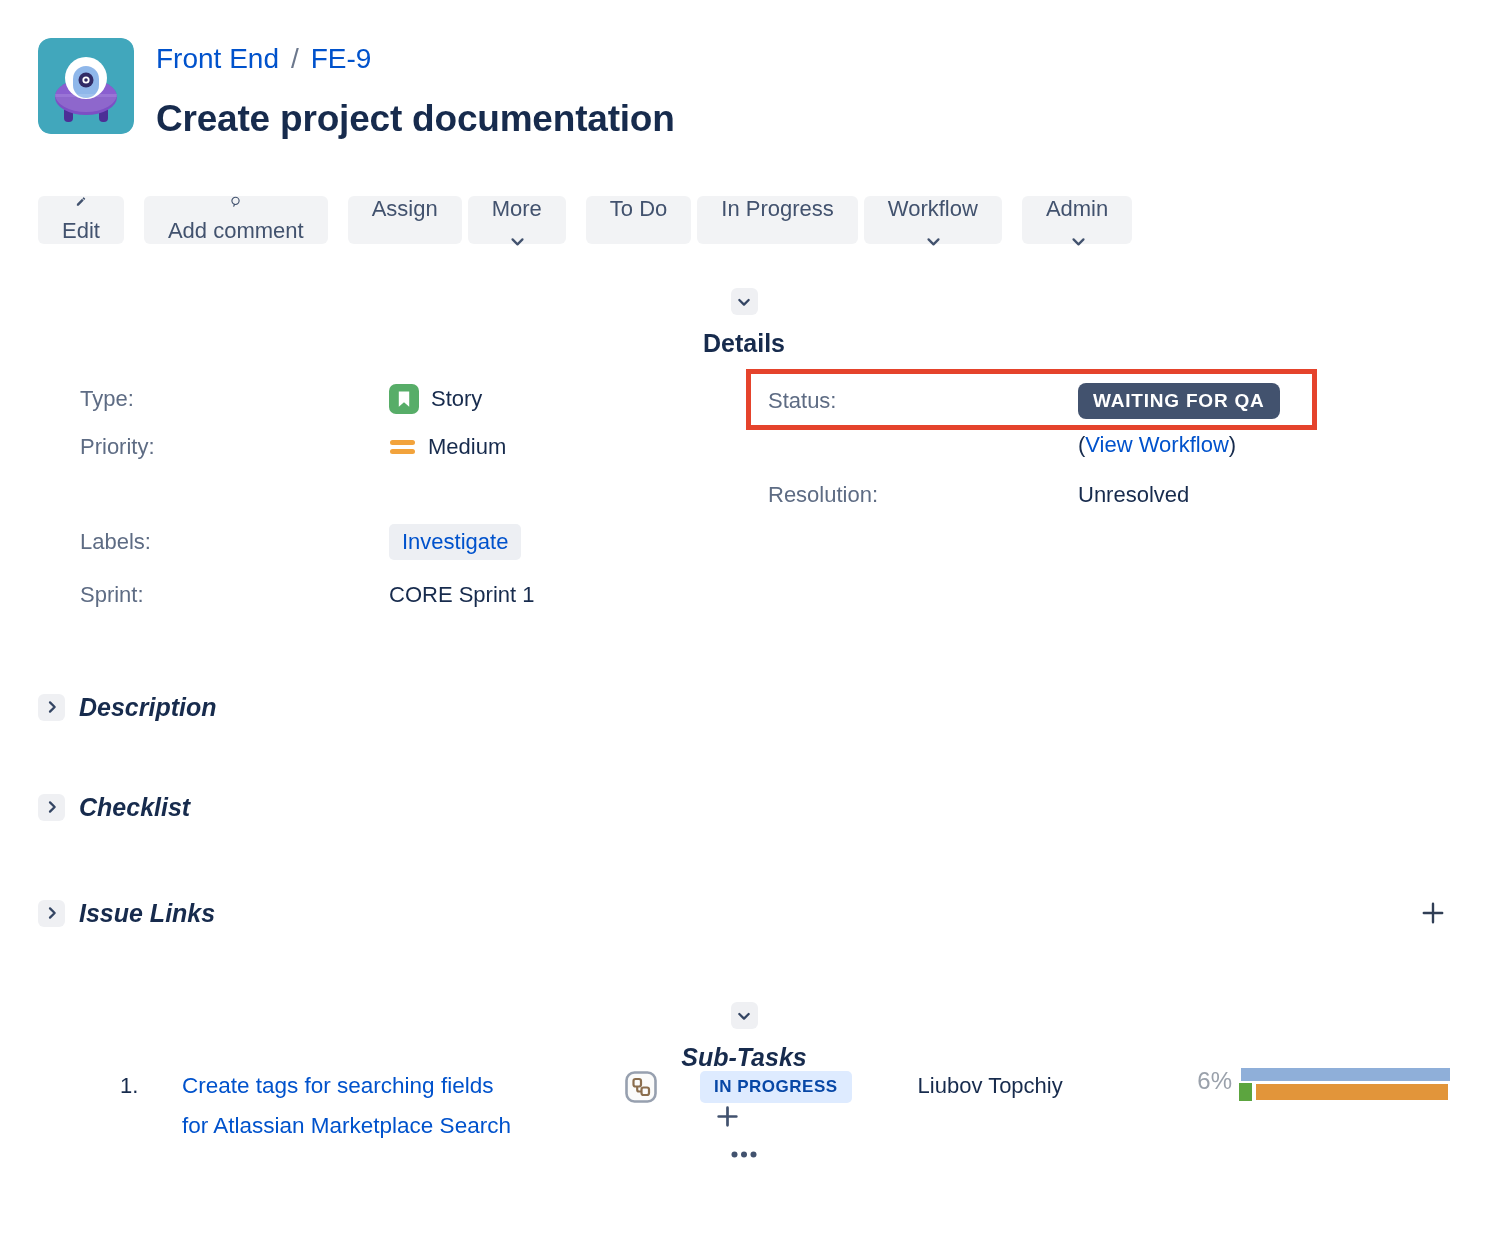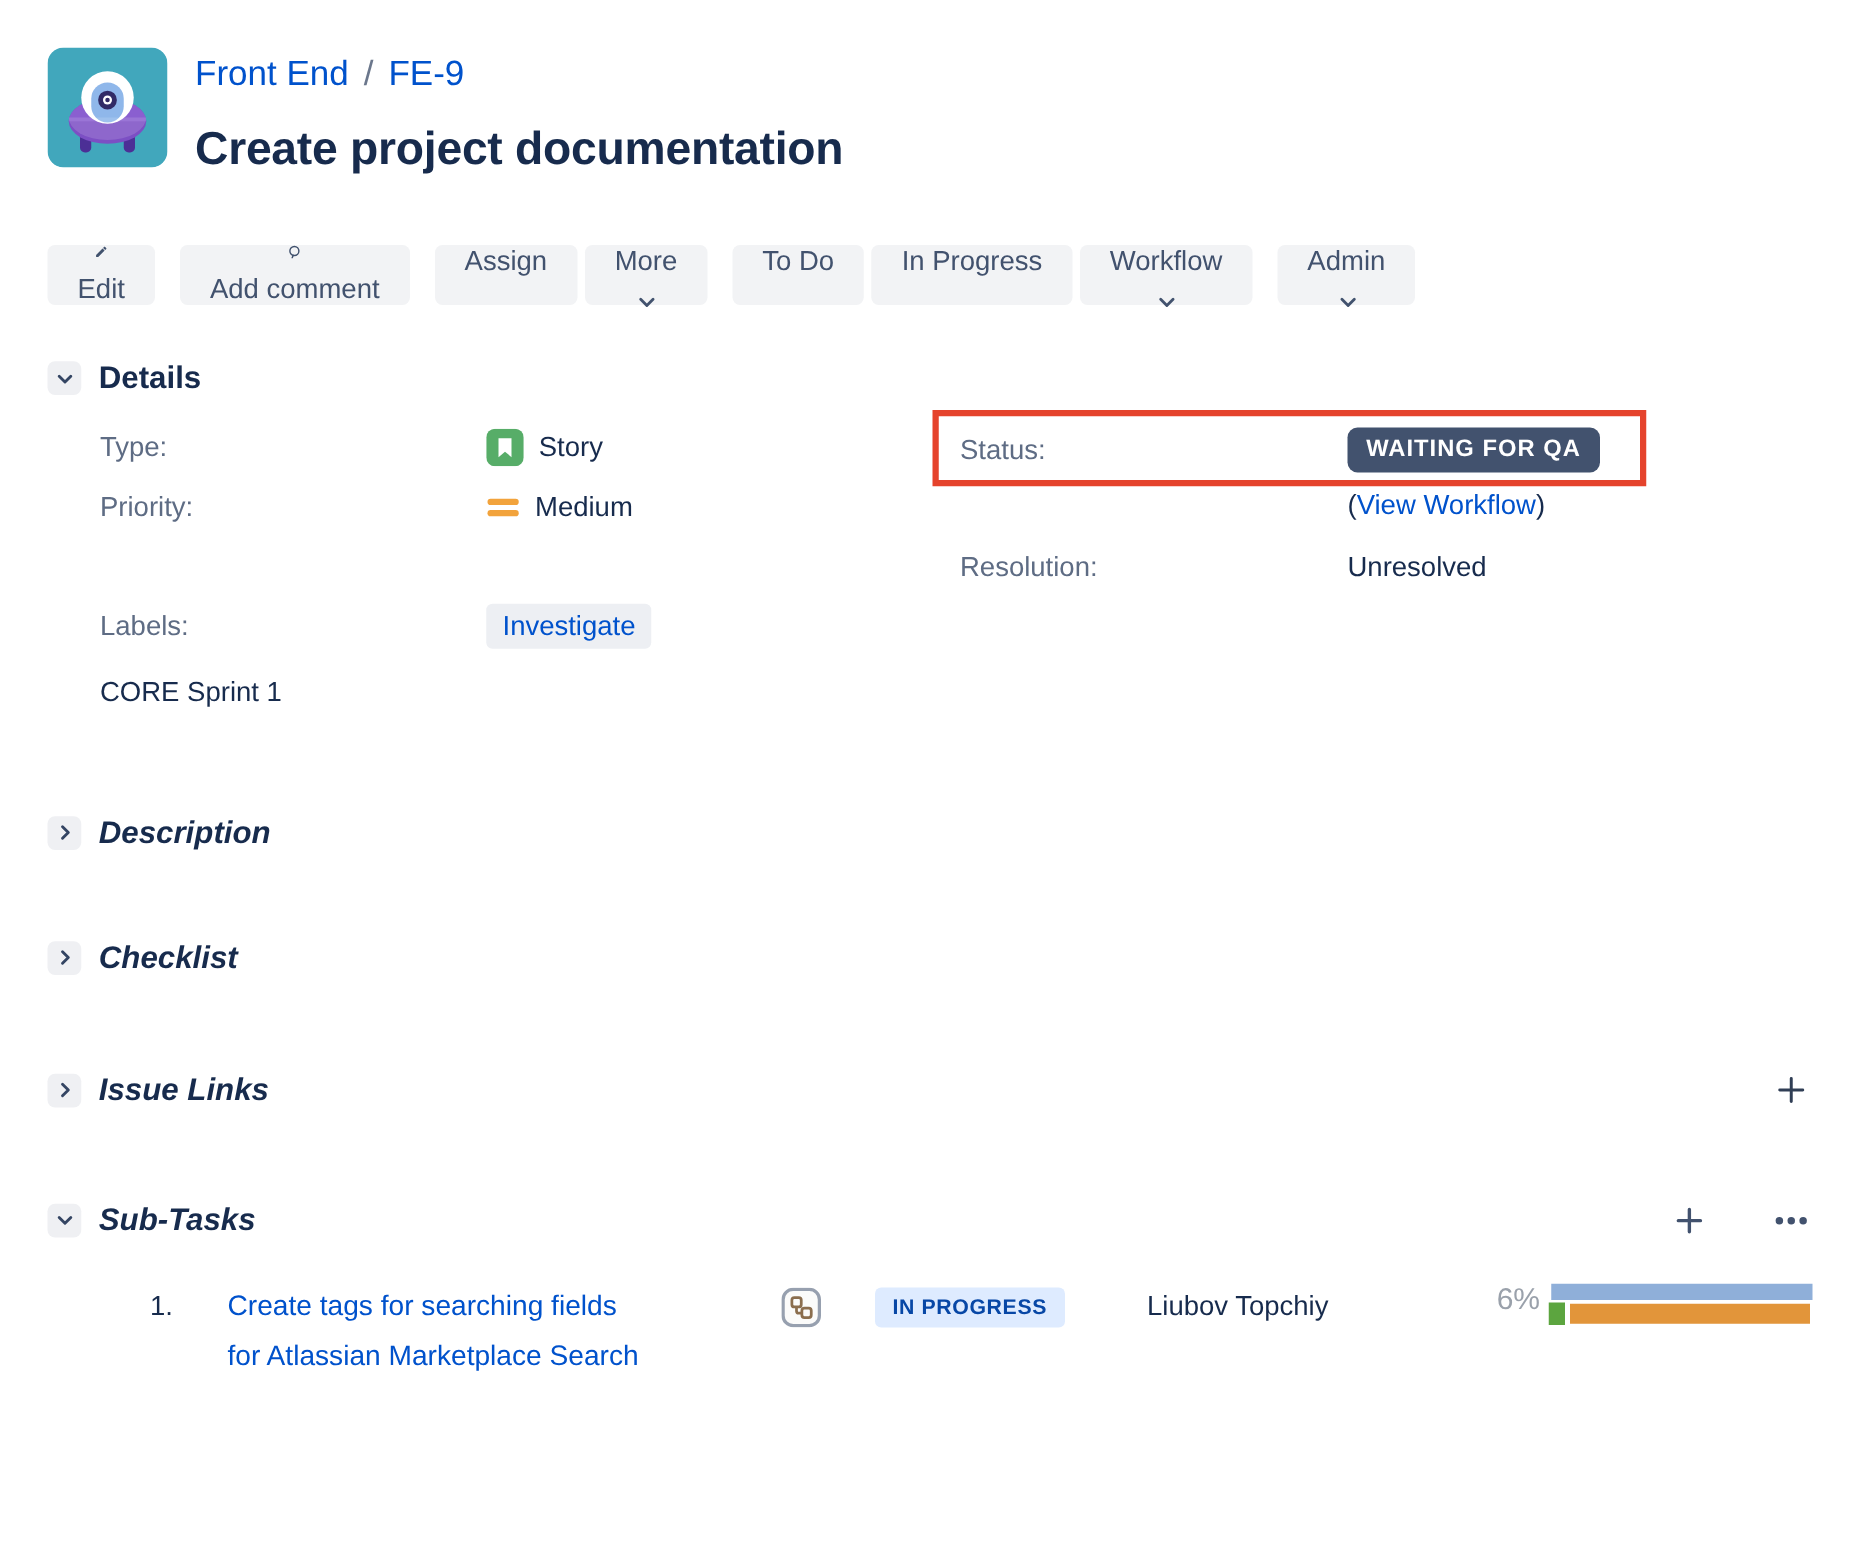--- a/index.html
+++ b/index.html
@@ -31,21 +31,21 @@
     color: #42526E; font-size: 22px; font-weight: 500;
     font-family: "Liberation Sans", sans-serif;
     padding: 0 24px; cursor: pointer; white-space: nowrap; flex-direction: column;
   }
   .gap-lg { margin-left: 20px; }
   .gap-sm { margin-left: 6px; }
   .chev { display: inline-flex; margin-left: 2px; }
 
   
   .section-header { display: flex; align-items: center; gap: 14px; }
-  .details-header { margin-top: 44px; }
+  .details-header { margin-top: 44px; flex-direction: column; }
   .twisty {
     width: 27px; height: 27px; border-radius: 6px; background: #EFF0F3;
     display: inline-flex; align-items: center; justify-content: center;
     border: none; cursor: pointer; color: #344563; flex: 0 0 auto;
   }
   .section-title { font-size: 25px; font-weight: 700; color: #172B4D; }
 
   .fields { position: relative; margin-top: 20px; height: 244px; }
   .frow { position: absolute; display: flex; align-items: center; }
   .flabel { color: #5E6C84; font-size: 22px; }
@@ -77,21 +77,21 @@
     background: #EDEFF3; color: #0052CC; font-size: 22px;
     padding: 5px 13px; border-radius: 5px; cursor: pointer;
   }
 
   
   .section-row { display: flex; align-items: center; gap: 14px; height: 30px; font-style: italic; }
   .mt-desc { margin-top: 70px; }
   .mt-check { margin-top: 70px; }
   .mt-attach { margin-top: 70px; }
   .mt-links { margin-top: 76px; }
-  .mt-subtasks { margin-top: 74px; }
+  .mt-subtasks { margin-top: 74px; flex-direction: column; }
   .spacer { flex: 1; }
   .icon-btn {
     background: none; border: none; cursor: pointer; display: inline-flex;
     align-items: center; justify-content: center; padding: 4px; color: #42526E;
   }
 
   
   .subtask-row { display: flex; margin-top: 34px; align-items: flex-start; }
   .st-num { margin-left: 82px; width: 62px; font-size: 22px; color: #172B4D; line-height: 40px; flex: 0 0 auto; }
   .st-link { width: 332px; font-size: 22.5px; line-height: 40px; color: #0052CC; text-decoration: none; cursor: pointer; flex: 0 0 auto; }
@@ -224,20 +224,21 @@
         <span>Medium</span>
       </span>
     </div>
 
     <div class="frow row-labels">
       <span class="flabel lbl-col">Labels:</span>
       <span class="label-chip">Investigate</span>
     </div>
 
     <div class="frow row-sprint">
+      <span class="flabel lbl-col">Sprint:</span>
       <span class="fvalue">CORE Sprint 1</span>
     </div>
 
     <div class="annotation-box"></div>
 
     <div class="frow row-status">
       <span class="flabel lbl-col-r">Status:</span>
       <span class="status-badge">WAITING FOR QA</span>
     </div>
 

